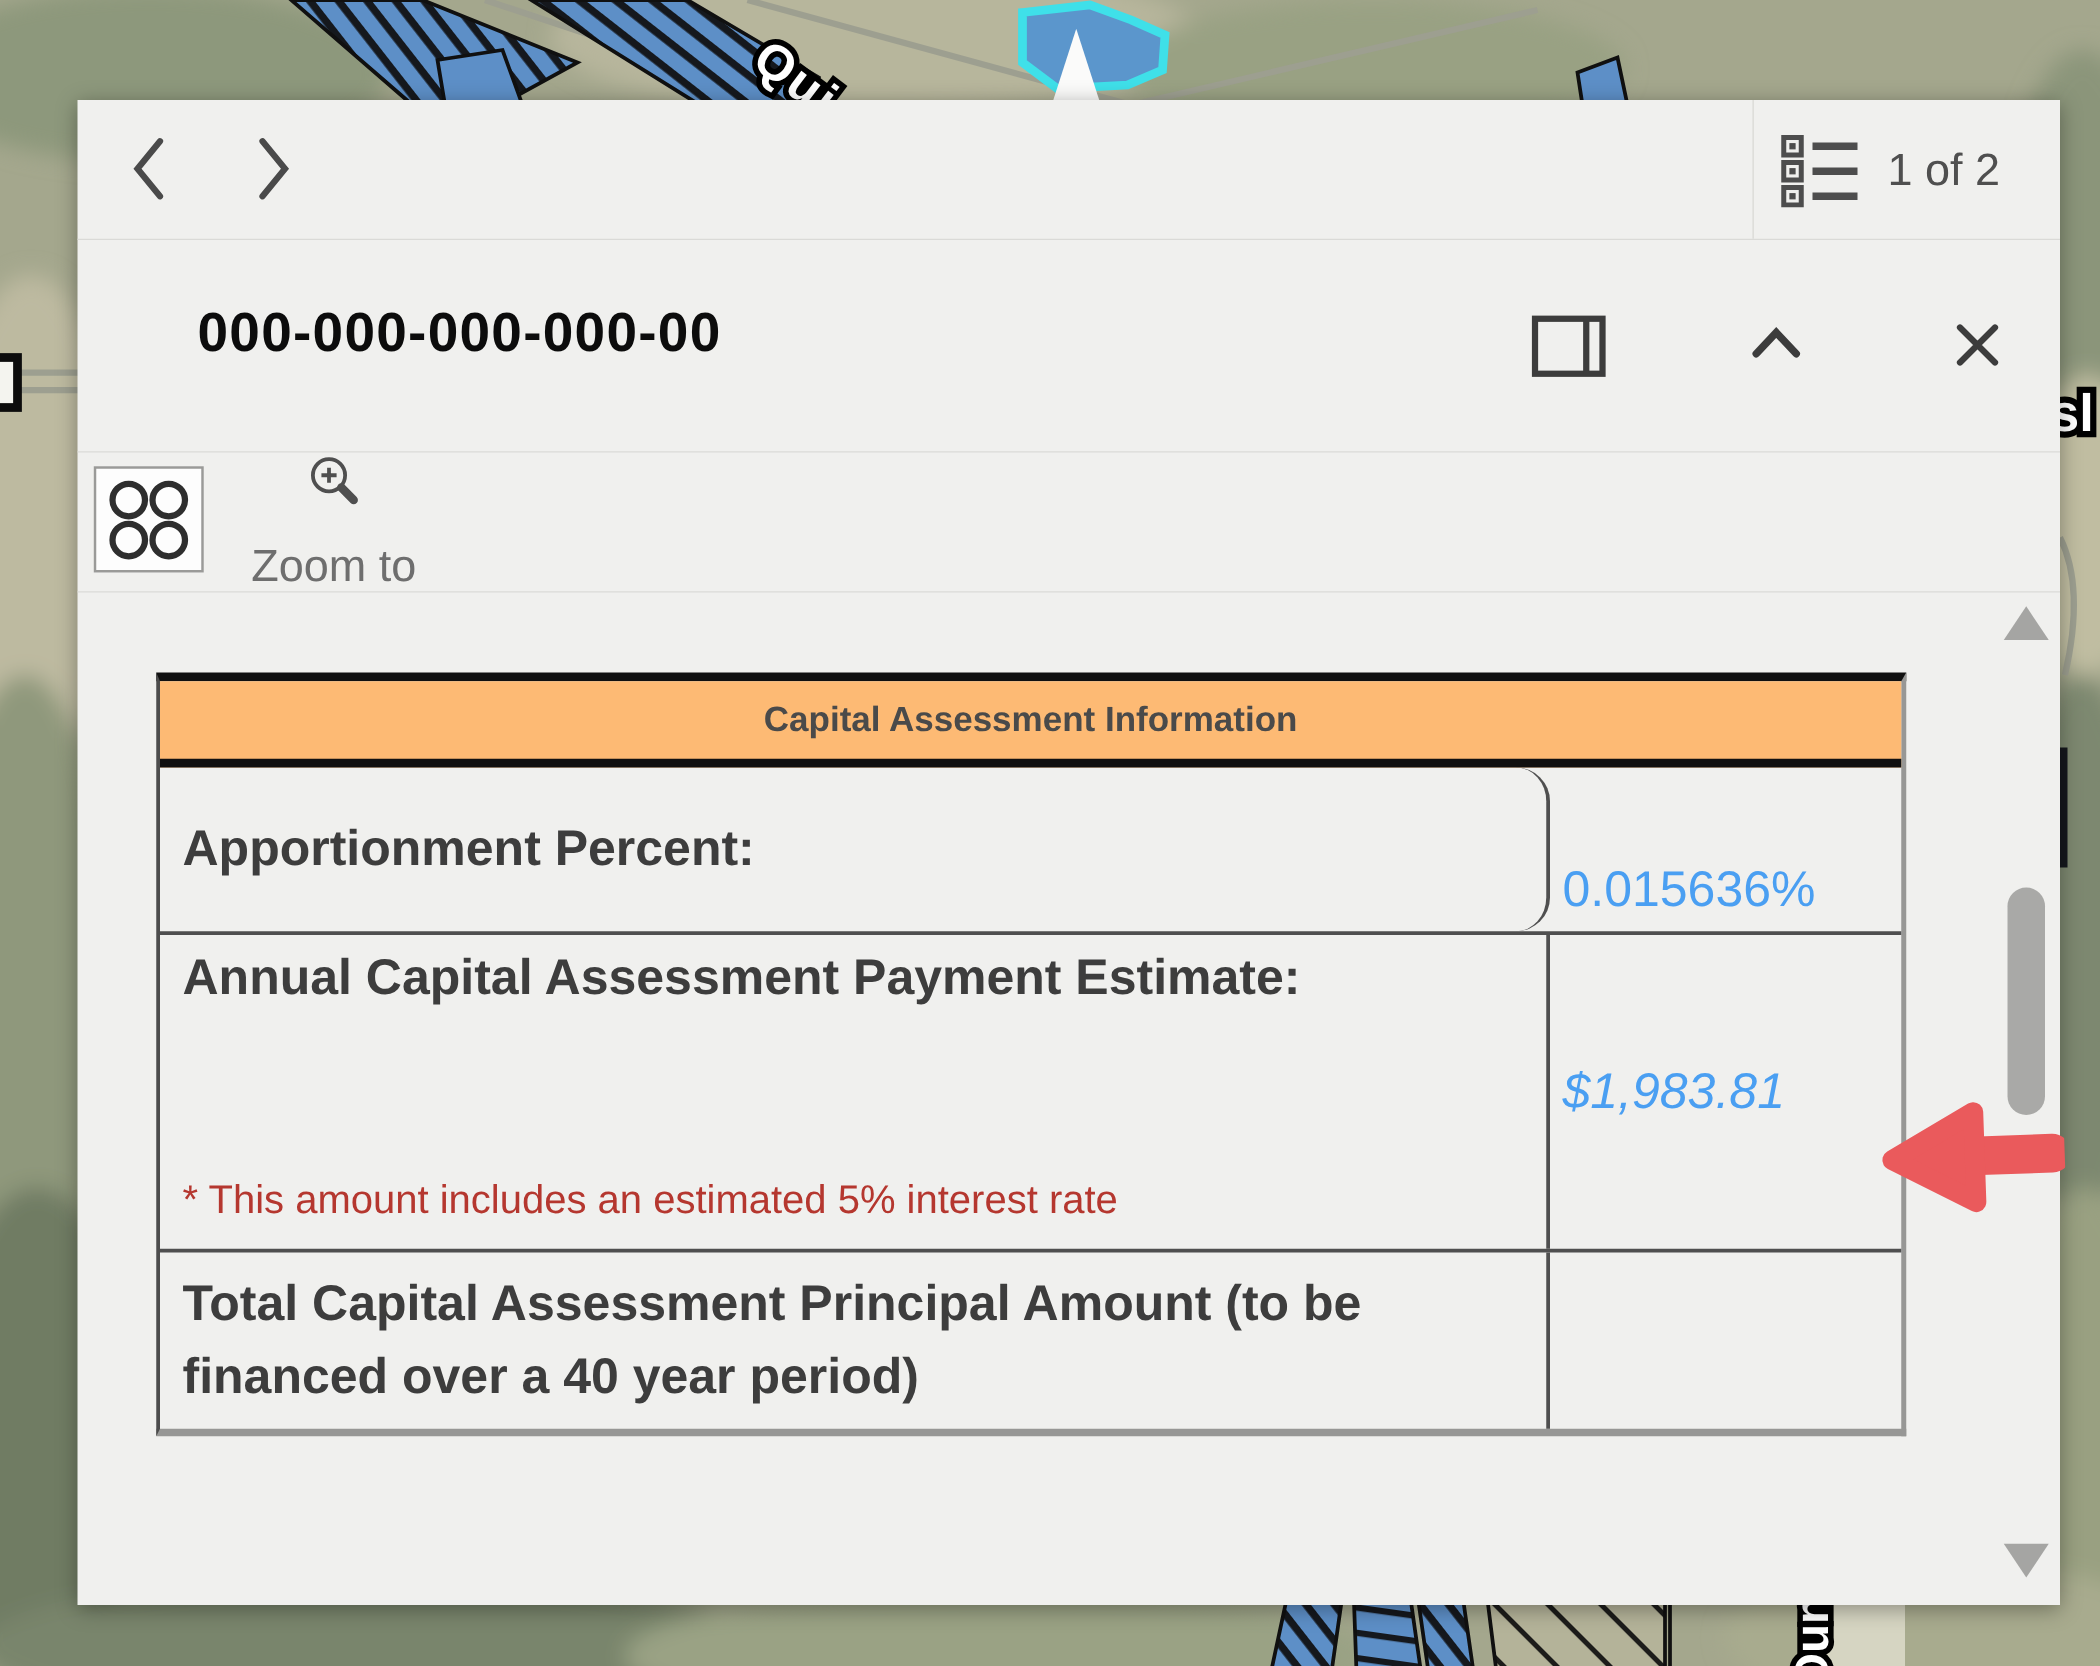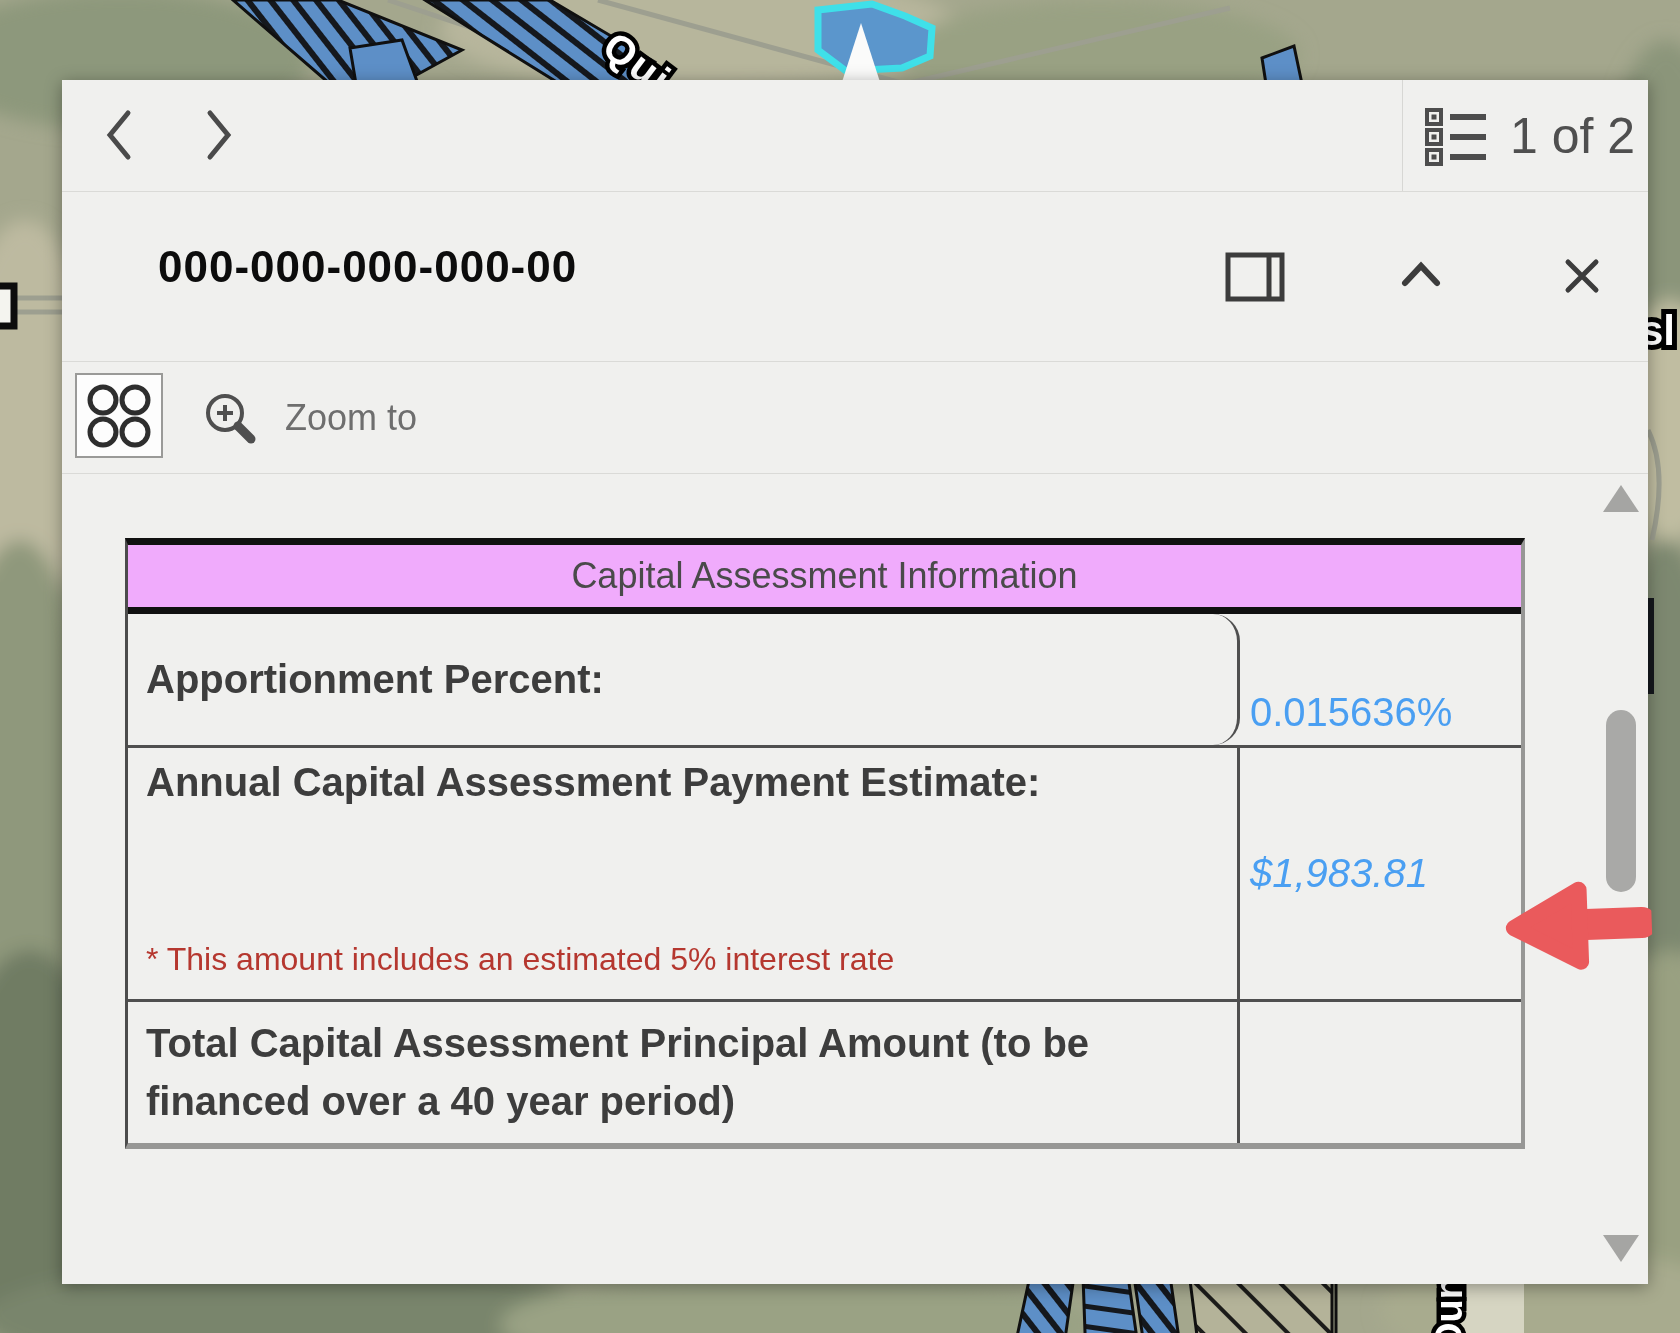--- a/index.html
+++ b/index.html
@@ -13,41 +13,41 @@
   
   .popup { position:absolute; left:62px; top:80px; width:1586px; height:1204px;
            background:#f0f0ee; box-shadow:0 3px 16px rgba(0,0,0,.35); }
   .hdiv { position:absolute; left:0; width:100%; height:1px; background:#dadad7; }
   .nav-bar { position:absolute; left:0; top:0; width:100%; height:111px; }
   .nav-btn { position:absolute; top:24px; width:62px; height:62px; display:flex;
              align-items:center; justify-content:center; cursor:pointer; background:none; border:none; }
   .nav-vdiv { position:absolute; left:1340px; top:0; width:1px; height:111px; background:#d7d7d4; }
   .nav-right { position:absolute; left:1362px; top:0; height:111px; display:flex;
                align-items:center; gap:22px; }
-  .nav-count { font-size:50px; color:#4f4f4f; }
+  .nav-count { font-size:36px; color:#4f4f4f; }
 
   .title-row { position:absolute; left:18px; top:112px; width:100%; height:169px;text-decoration:underline; }
   .popup-title { position:absolute; left:78px; top:50px; font-size:44px; font-weight:bold;
                  color:#0c0c0c; letter-spacing:1px; }
   .icon-btn { position:absolute; background:none; border:none; cursor:pointer; padding:0; }
 
   .action-row { position:absolute; left:0; top:282px; width:100%; height:112px; }
   .grid-btn { position:absolute; left:13px; top:11px; width:88px; height:85px; background:#fdfdfd;
               border:2px solid #9a9a98; display:flex; align-items:center; justify-content:center; cursor:pointer; }
   .zoomto { position:absolute; left:139px; top:0; height:112px; display:flex; align-items:center;
-            gap:26px; cursor:pointer; background:none; border:none; }
+            gap:26px; cursor:pointer; background:none; border:none;flex-direction:column; }
   .zoomto-label { font-size:36px; color:#6e6e6e; }
 
   
   .atable { position:absolute; left:63px; top:458px; width:1400px; background:#f0f0ee;
             border-top:7px solid #101010; border-left:3px solid #4c4c4c;
             border-right:4px solid #979795; border-bottom:6px solid #979795; }
-  .thead { height:69px; background:#f0abfc; border-bottom:7px solid #101010;
+  .thead { height:69px; background:#fdba74; border-bottom:7px solid #101010;
            display:flex; align-items:center; justify-content:center;
-           font-size:36px; font-weight:normal; color:#4a4a4a; }
+           font-size:28px; font-weight:bold; color:#4a4a4a; }
   .trow { display:flex; border-bottom:3px solid #4f4f4f; }
   .trow:last-child { border-bottom:none; }
   .cell-label { width:1112px; border-right:3px solid #4f4f4f; padding-left:18px; padding-right:12px;
                 font-size:40px; font-weight:bold; color:#3d3d3d; display:flex; flex-direction:column; }
   .cell-value { flex:1; font-size:40px; color:#4a9ff2; display:flex; padding-left:10px;border-radius:22px; }
   .row-1 { height:134px; }
   .row-1 .cell-label { justify-content:center;border-radius:27px; }
   .row-1 .cell-value { align-items:flex-end; padding-bottom:10px; }
   .row-2 { height:254px; }
   .row-2 .cell-label { justify-content:space-between; padding-top:12px; padding-bottom:14px; }

